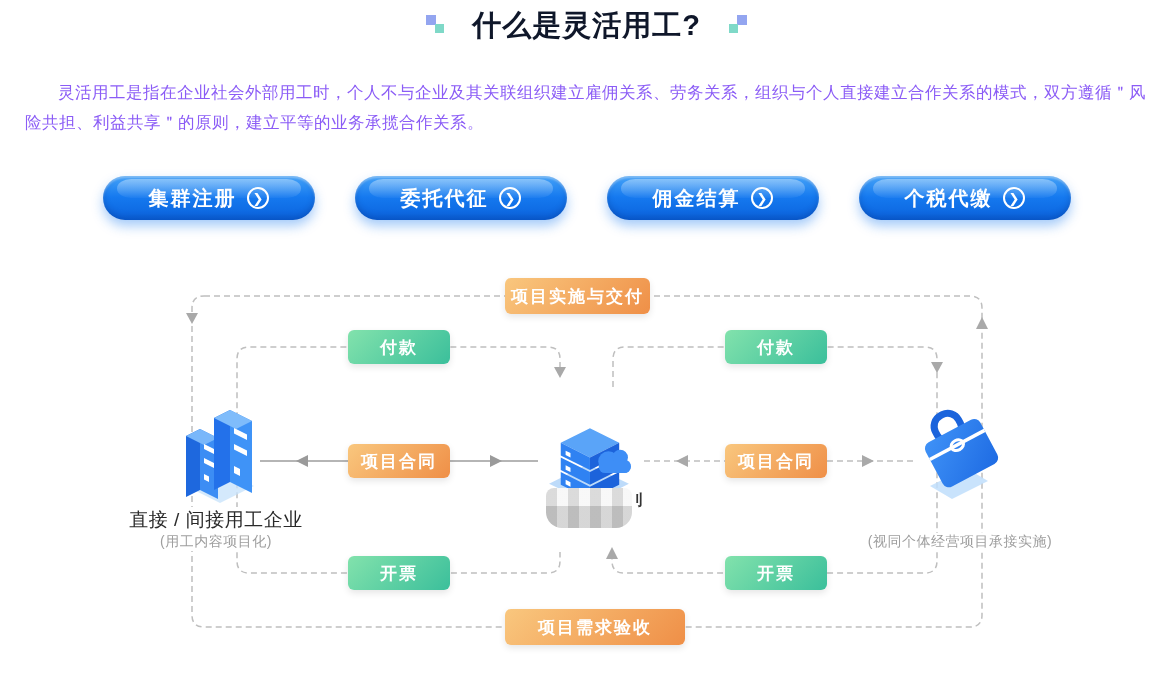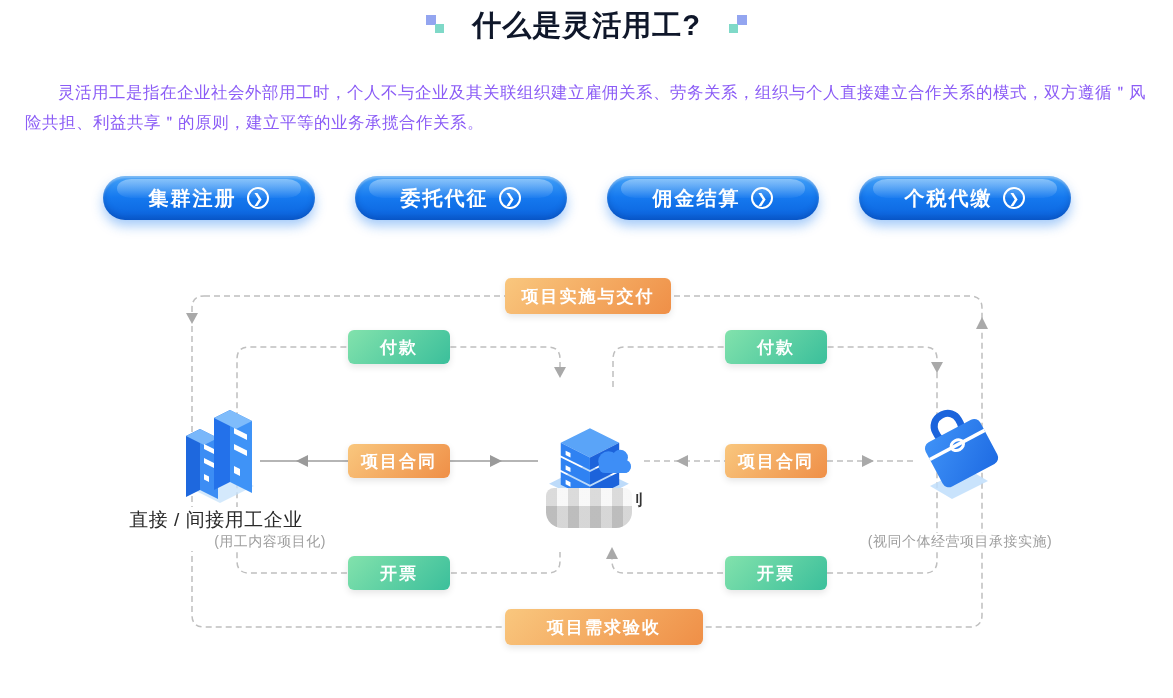--- a/index.html
+++ b/index.html
@@ -127,46 +127,46 @@
     <polygon points="976,59 988,59 982,47" fill="#a9a9a9"></polygon>
     <polygon points="554,97 566,97 560,108" fill="#a9a9a9"></polygon>
     <polygon points="931,92 943,92 937,103" fill="#a9a9a9"></polygon>
     <polygon points="606,289 618,289 612,277" fill="#a9a9a9"></polygon>
     <polygon points="308,185 308,197 296,191" fill="#9a9a9a"></polygon>
     <polygon points="490,185 490,197 502,191" fill="#9a9a9a"></polygon>
     <polygon points="688,185 688,197 676,191" fill="#a9a9a9"></polygon>
     <polygon points="862,185 862,197 874,191" fill="#a9a9a9"></polygon>
   </svg>
 
-  <div class="chip orange" style="left:505px; top:8px;  width:166px; height:36px;">项目实施与交付</div>
+  <div class="chip orange" style="left:505px; top:8px;  width:145px; height:36px;">项目实施与交付</div>
   <div class="chip green" style="left:348px; top:60px; width:102px; height:34px;">付款</div>
   <div class="chip green" style="left:725px; top:60px; width:102px; height:34px;">付款</div>
   <div class="chip orange" style="left:348px; top:174px; width:102px; height:34px;">项目合同</div>
   <div class="chip orange" style="left:725px; top:174px; width:102px; height:34px;">项目合同</div>
   <div class="chip green" style="left:348px; top:286px; width:102px; height:34px;">开票</div>
   <div class="chip green" style="left:725px; top:286px; width:102px; height:34px;">开票</div>
-  <div class="chip orange" style="left:505px; top:339px; width:198px; height:36px;">项目需求验收</div>
+  <div class="chip orange" style="left:505px; top:339px; width:180px; height:36px;">项目需求验收</div>
 
   <svg class="entity-icon" style="left:172px; top:126px;" width="95" height="115" viewBox="0 0 95 115">
     <polygon points="18,92 52,75 82,90 48,107" fill="#c5e2fb" opacity="0.75"></polygon>
     <polygon points="14,40 28,33 28,94 14,101" fill="#1e68de"></polygon>
     <polygon points="28,33 46,42 46,103 28,94" fill="#3c8df4"></polygon>
     <polygon points="14,40 28,33 46,42 32,49" fill="#79b7fa"></polygon>
     <polygon points="32,48 42,53 42,58 32,53" fill="#ffffff"></polygon>
     <polygon points="32,62 42,67 42,72 32,67" fill="#ffffff"></polygon>
     <polygon points="32,78 37,80.5 37,86 32,83.5" fill="#ffffff"></polygon>
     <polygon points="42,22 58,14 58,86 42,94" fill="#2371ea"></polygon>
     <polygon points="58,14 80,25 80,97 58,86" fill="#3f93f7"></polygon>
     <polygon points="42,22 58,14 80,25 64,33" fill="#7fbcfb"></polygon>
     <polygon points="62,32 75,38.5 75,44 62,37.5" fill="#ffffff"></polygon>
     <polygon points="62,48 75,54.5 75,60 62,53.5" fill="#ffffff"></polygon>
     <polygon points="62,70 68,73 68,80 62,77" fill="#ffffff"></polygon>
   </svg>
   <div class="entity-name" style="left:106px; top:237px; width:220px;">直接 / 间接用工企业</div>
-  <div class="entity-sub" style="left:106px; top:263px; width:220px;text-align:right;">(用工内容项目化)</div>
+  <div class="entity-sub" style="left:106px; top:263px; width:220px;">(用工内容项目化)</div>
 
   <svg class="entity-icon" style="left:536px; top:130px;" width="105" height="112" viewBox="0 0 105 115">
     <polygon points="12,86 52,66 94,86 54,106" fill="#acd2f9" opacity="0.8"></polygon>
     <g>
       <polygon points="24,74 54,89 54,102 24,87" fill="#2f82f2"></polygon>
       <polygon points="54,89 84,74 84,87 54,102" fill="#1c63db"></polygon>
       <polygon points="29,82 34,84.5 34,89 29,86.5" fill="#ffffff"></polygon>
     </g>
     <g>
       <polygon points="24,59 54,74 54,87 24,72" fill="#2f82f2"></polygon>

